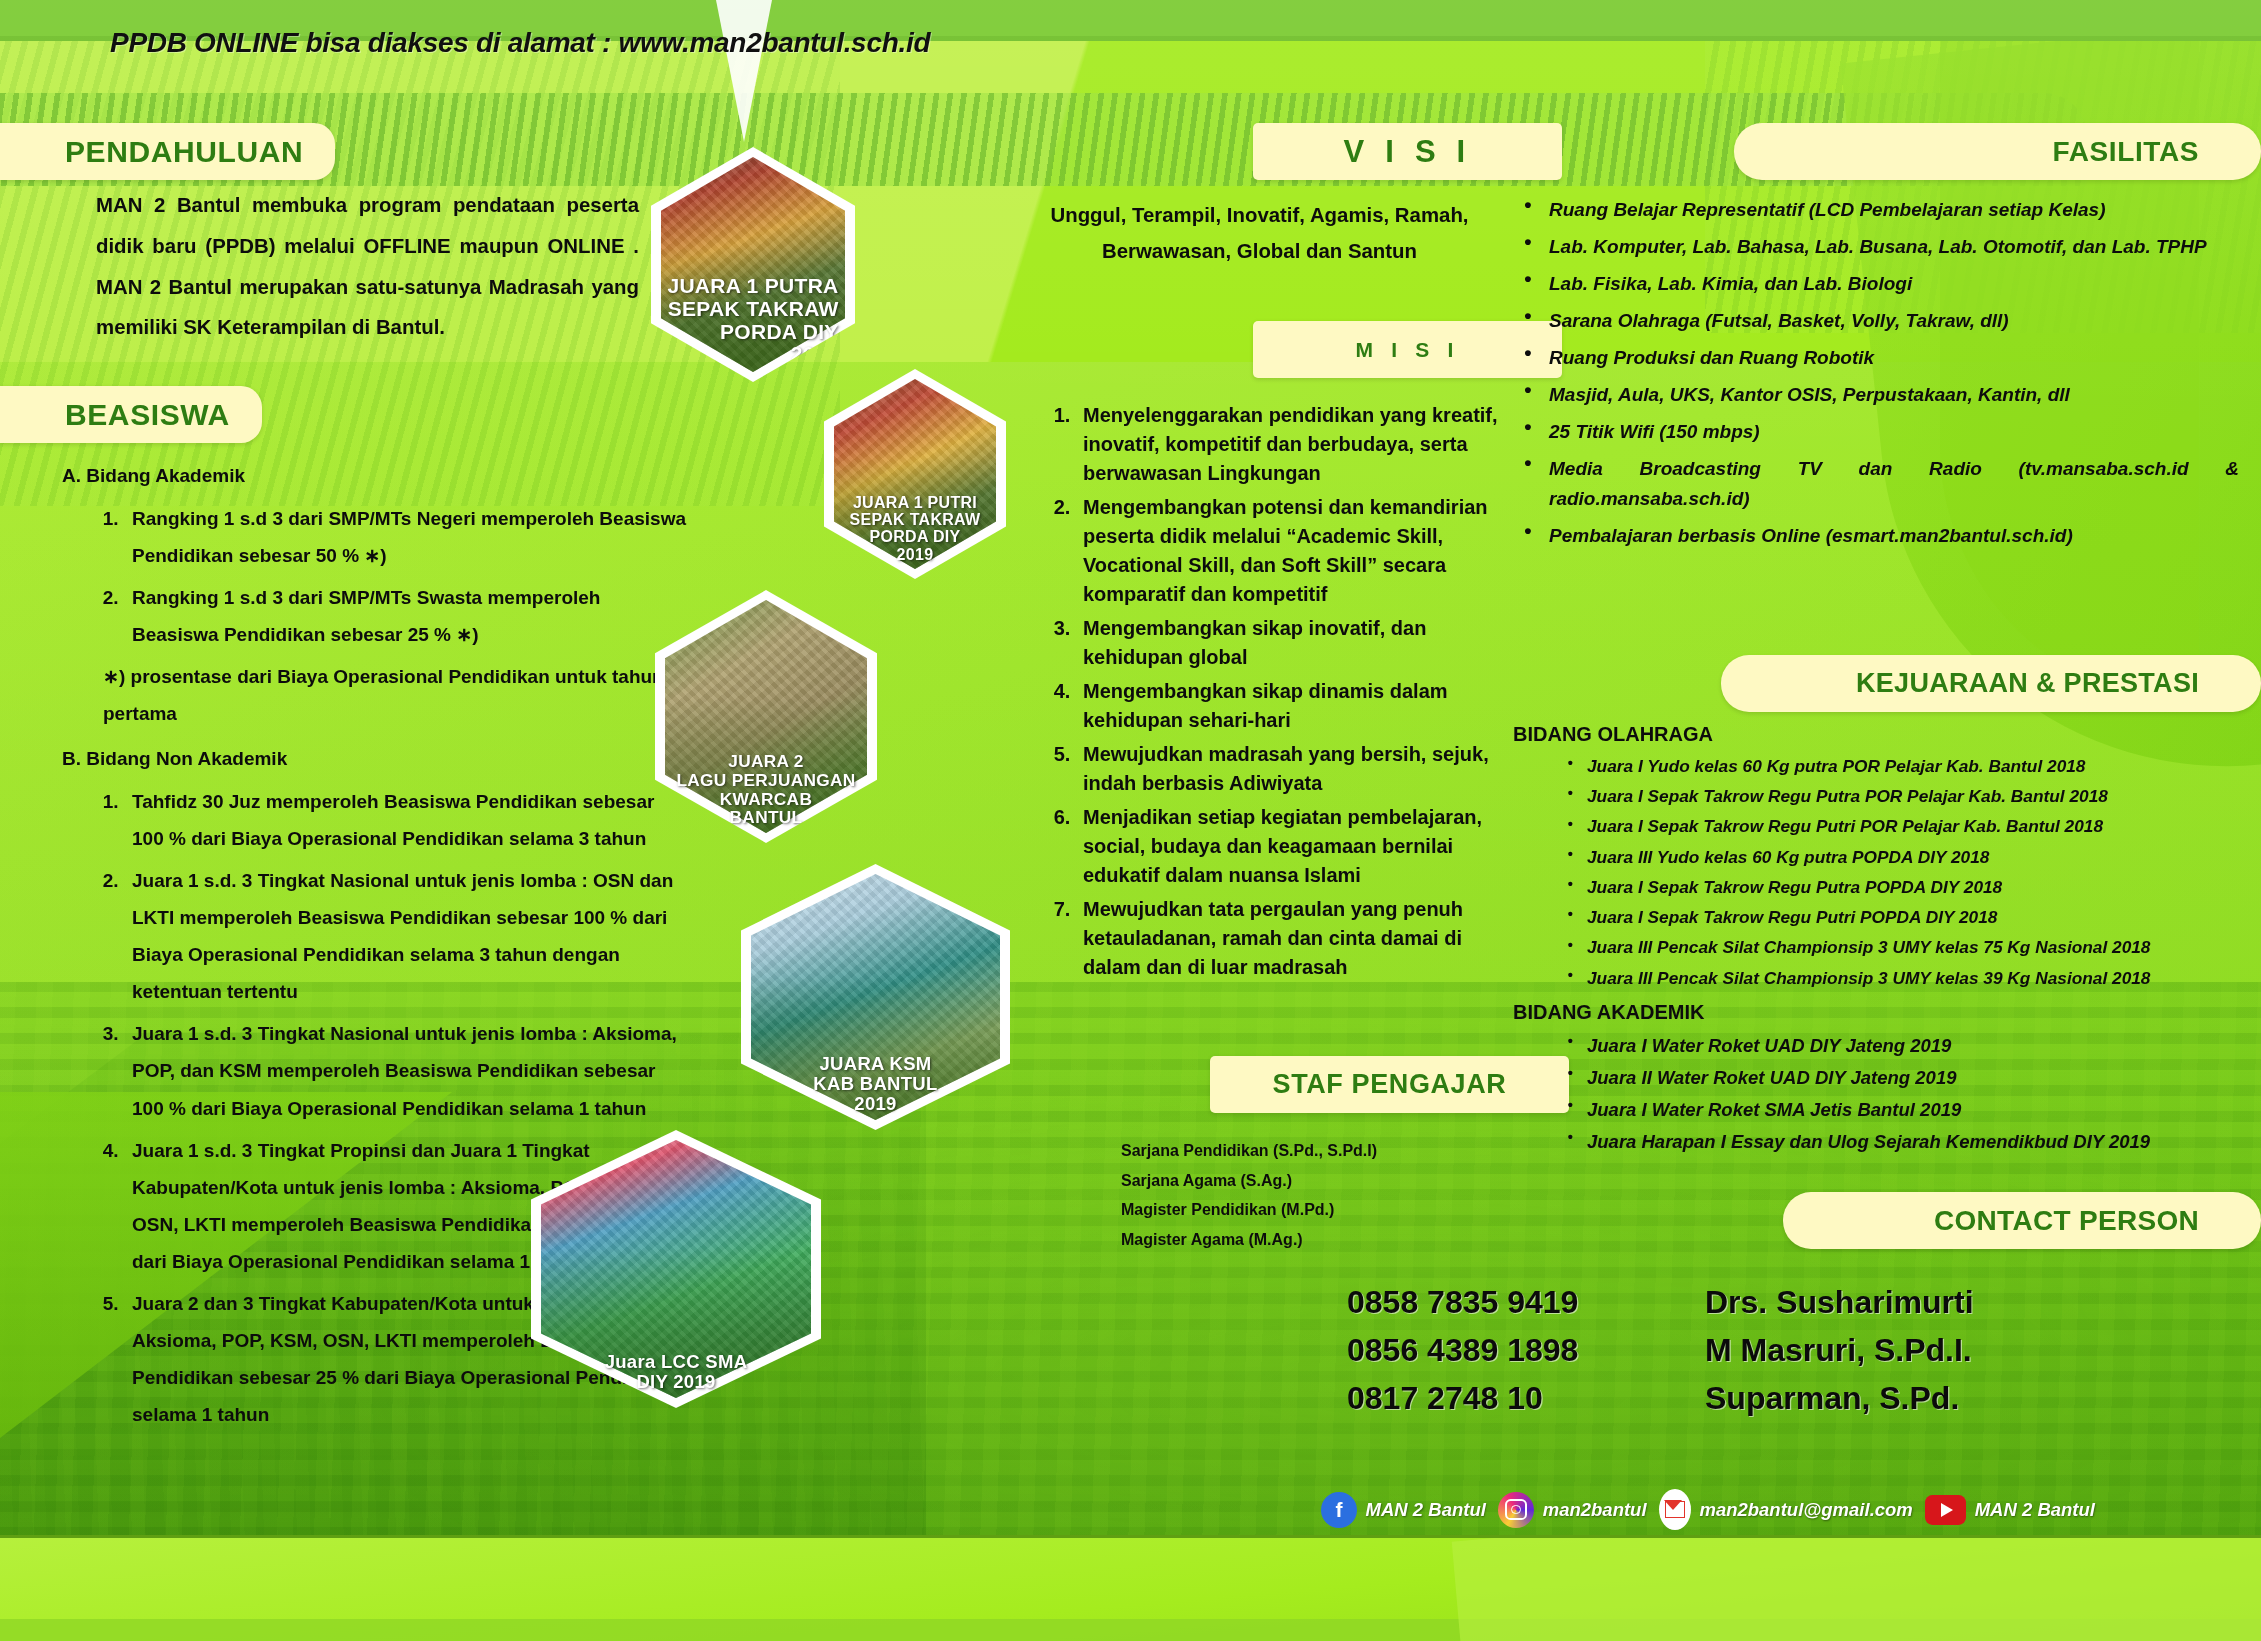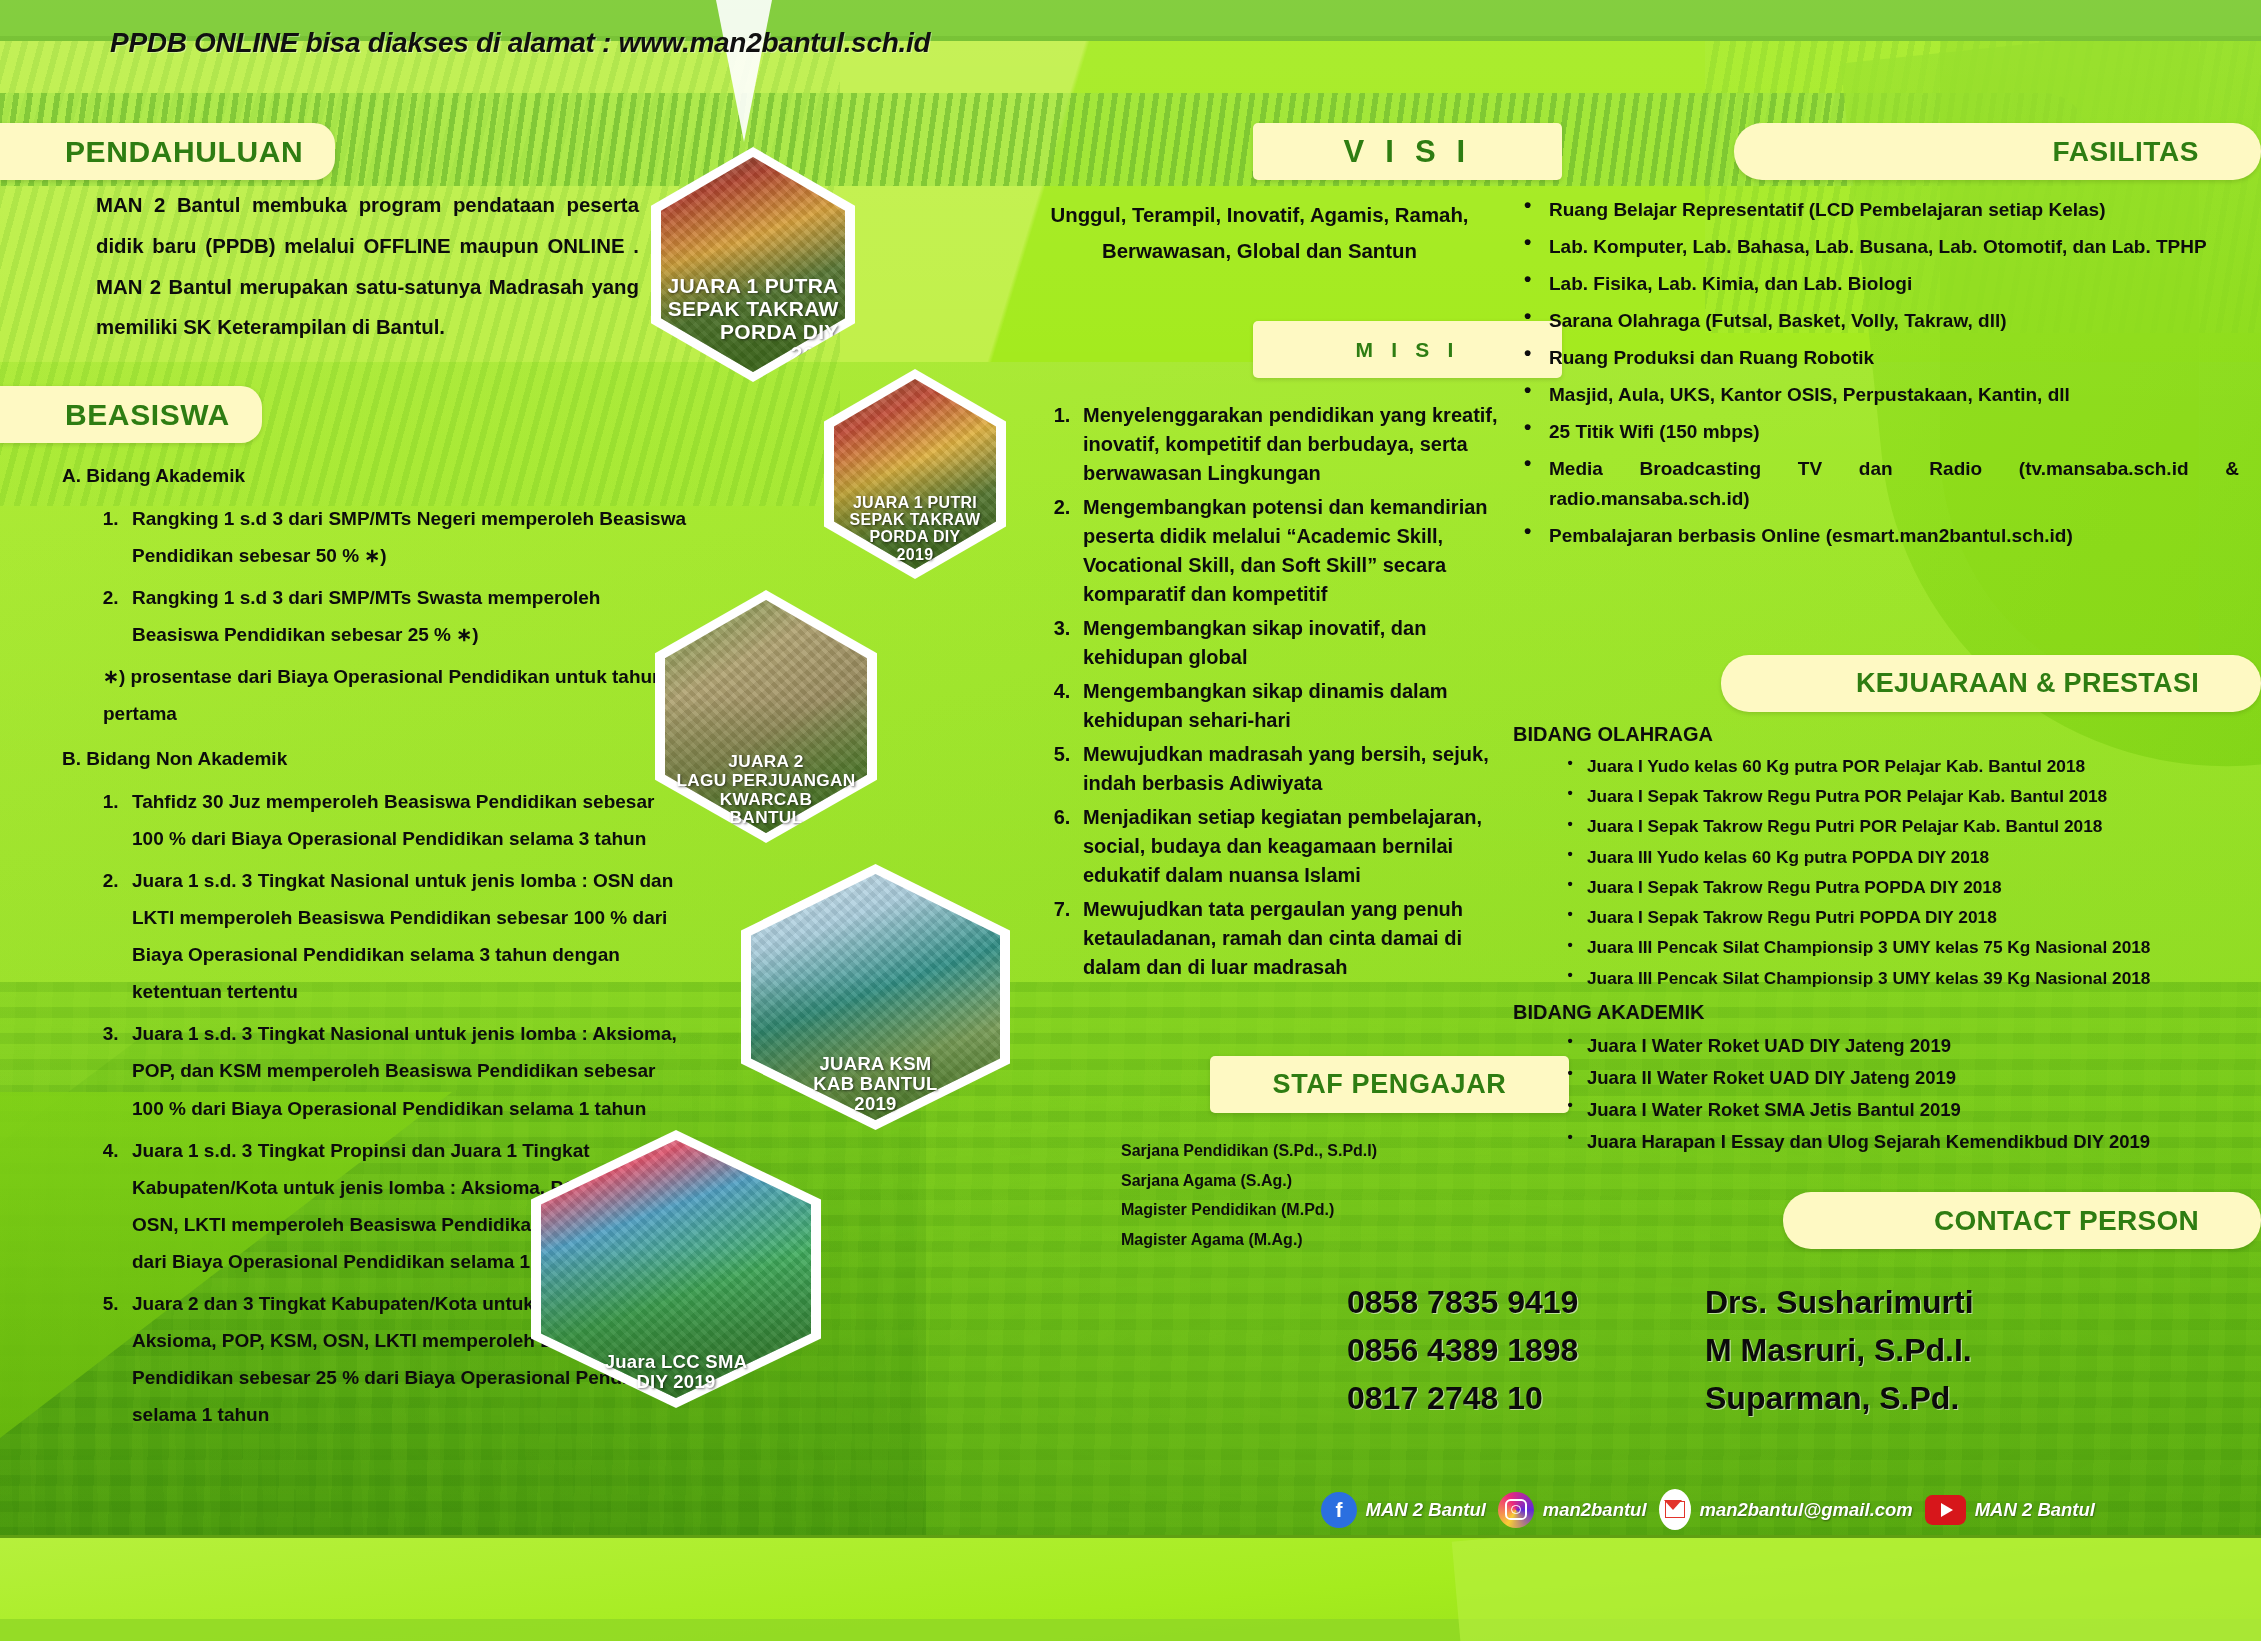--- a/index.html
+++ b/index.html
@@ -70,21 +70,21 @@
   .tab.center:before{content:"";position:absolute;left:-16px;top:-10px;width:49px;height:74px;
     background:#e4ea1b;border-top-left-radius:25px;border-bottom-left-radius:6.2px;z-index:-1;}
   .tab.right{border-top-left-radius:21px;border-bottom-left-radius:21px;right:0;padding:0 62px 0 33px;justify-content:flex-end;border-radius:28px;}
   .tab.right:before{content:"";position:absolute;left:-16px;top:-10px;width:49px;height:77px;
     background:#e4ea1b;border-top-left-radius:27px;border-bottom-left-radius:8.6px;z-index:-1;}
 
   
   .para{position:absolute;color:#0c0c0c;font-weight:700;}
   .just{text-align:justify;}
   ul.bul{list-style:none;margin:0;padding:0;}
-  ul.bul li{position:relative;padding-left:36px;margin-bottom:6.2px;}
+  ul.bul li{position:relative;padding-left:36px;margin-bottom:6.2px;font-style:italic;}
   ul.bul li:before{content:"\2022";position:absolute;left:11px;top:-1.2px;font-size:21px;line-height:1;}
   ul.bul.sm li{padding-left:33px;margin-bottom:4.3px;}
   ul.bul.sm li:before{font-size:15px;left:13.6px;top:1.2px;}
 
   ol.num{list-style:none;margin:0;padding:0;counter-reset:n;}
   ol.num li{position:relative;padding-left:33px;margin-bottom:5px;counter-increment:n;}
   ol.num li:before{content:counter(n) ".";position:absolute;left:3.7px;top:0;}
 
   
   .hex{position:absolute;clip-path:polygon(50% 0%,100% 25%,100% 75%,50% 100%,0% 75%,0% 25%);

